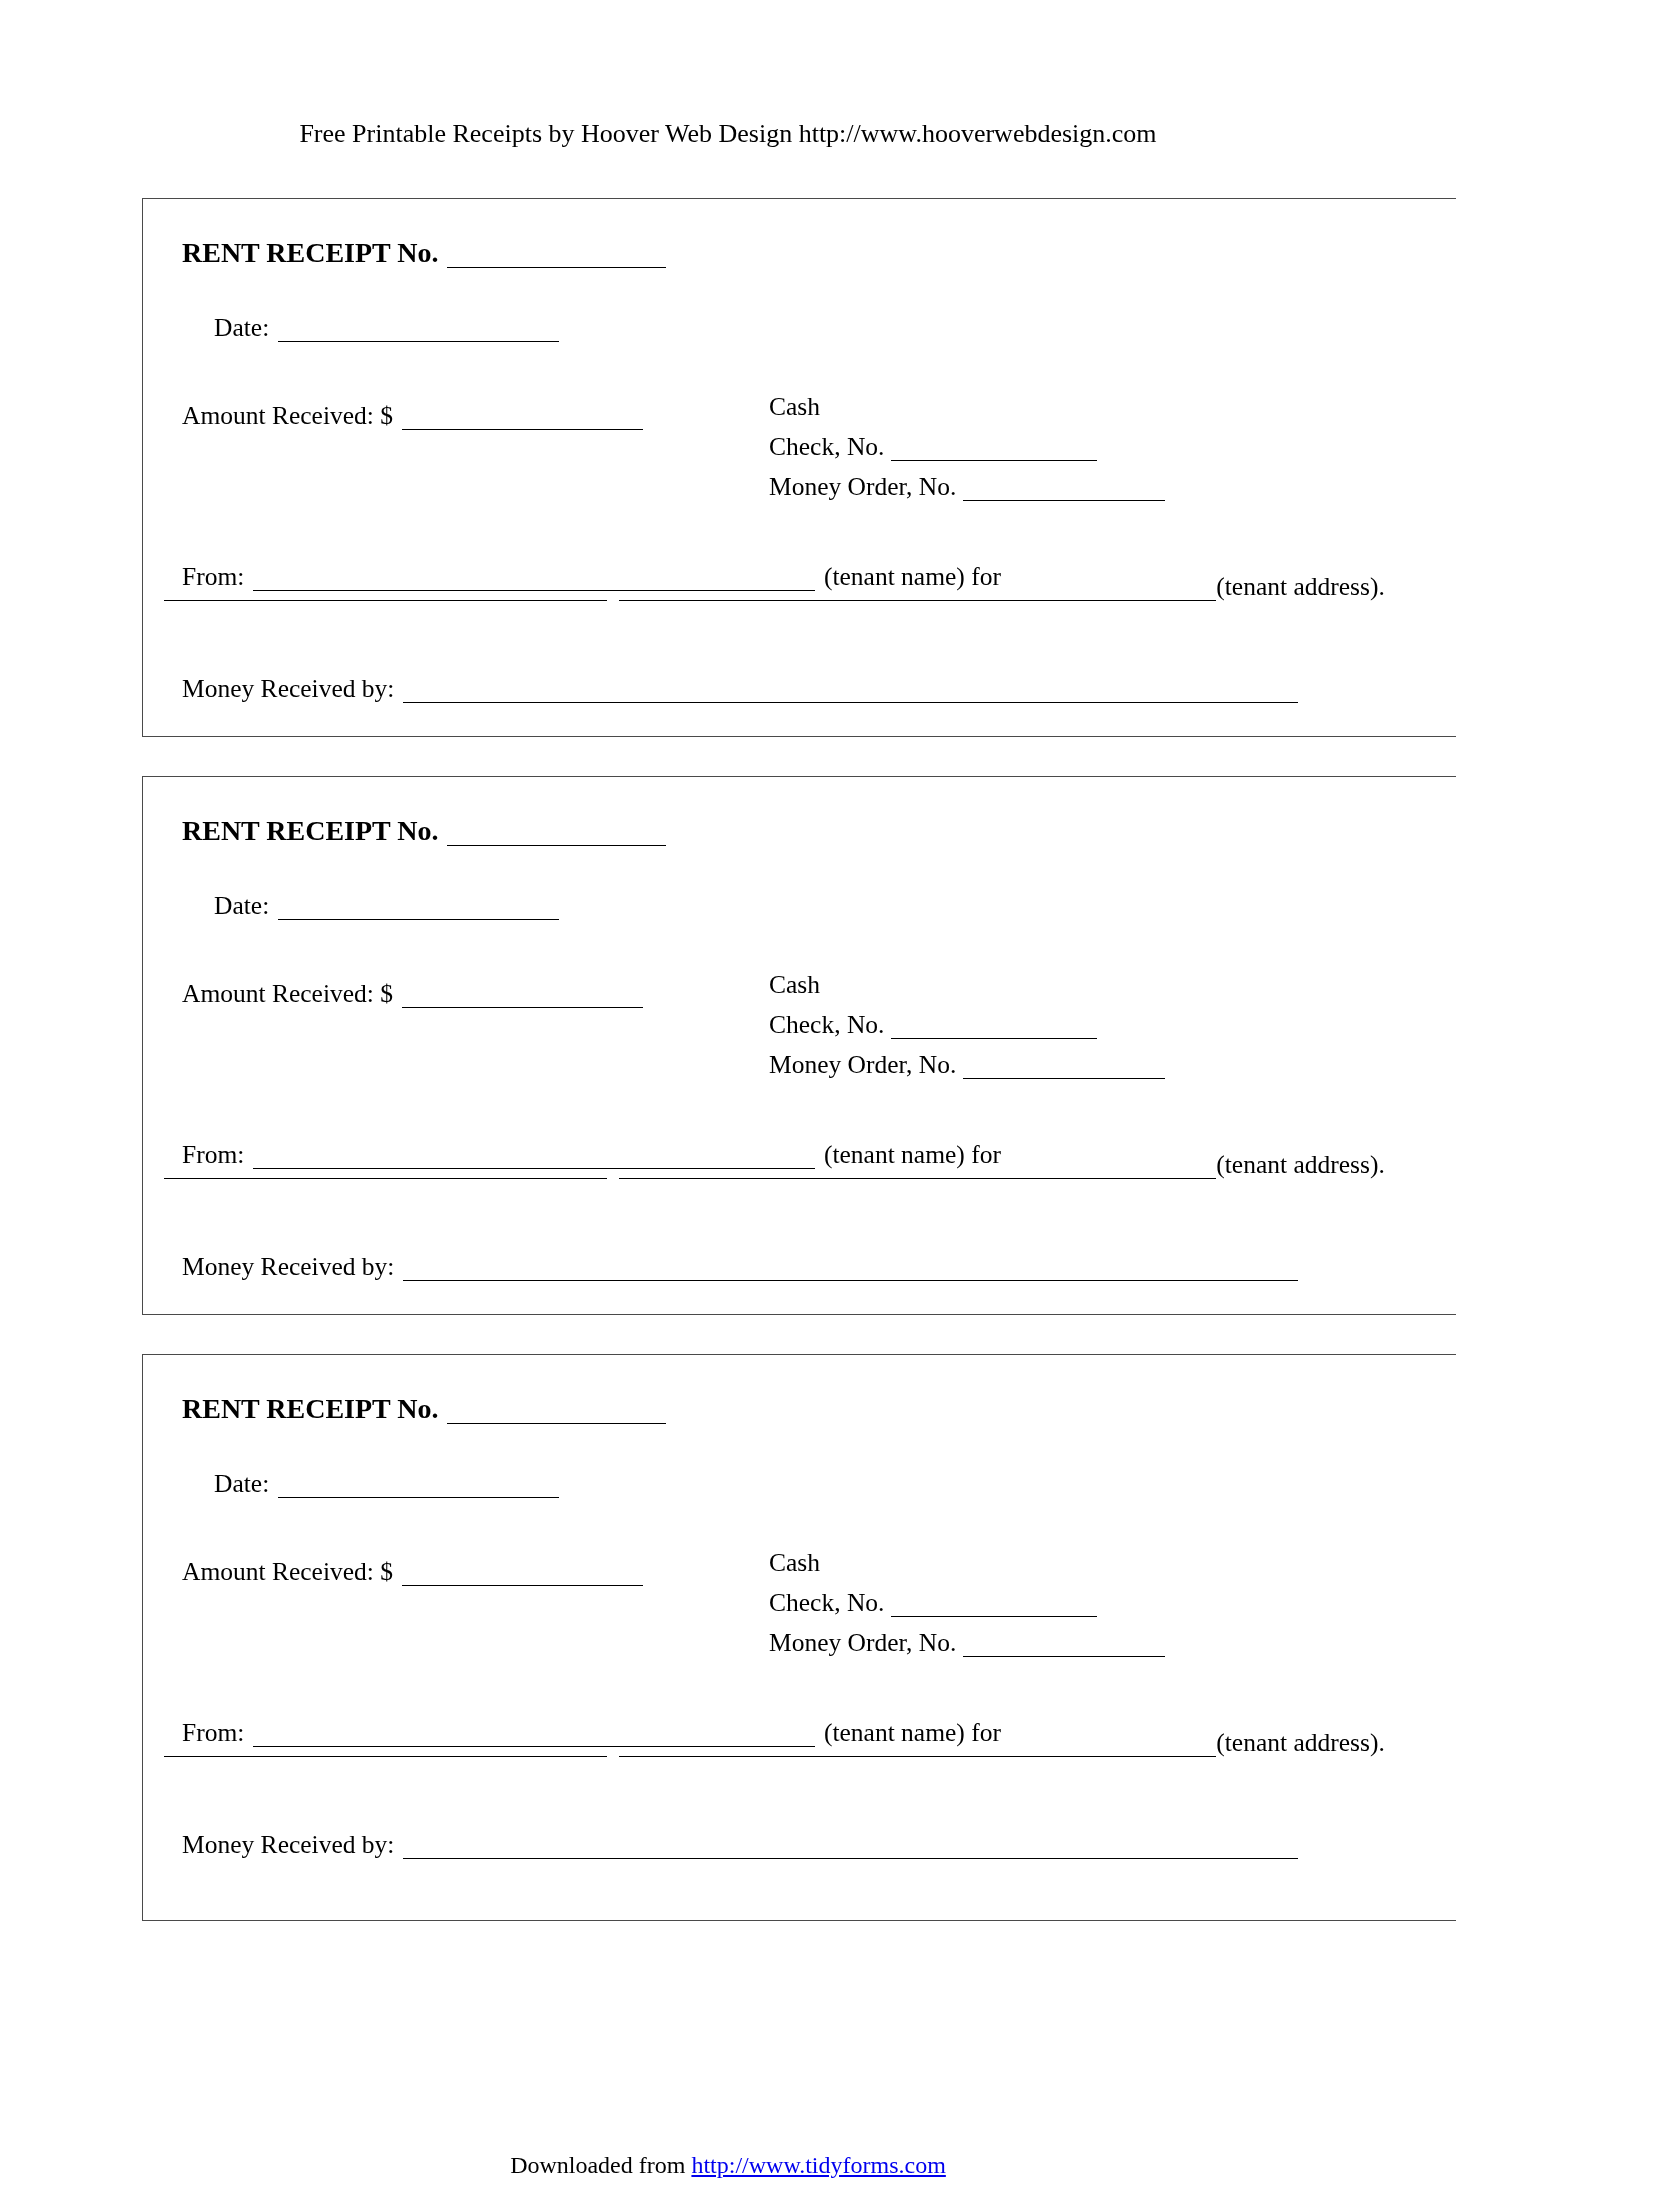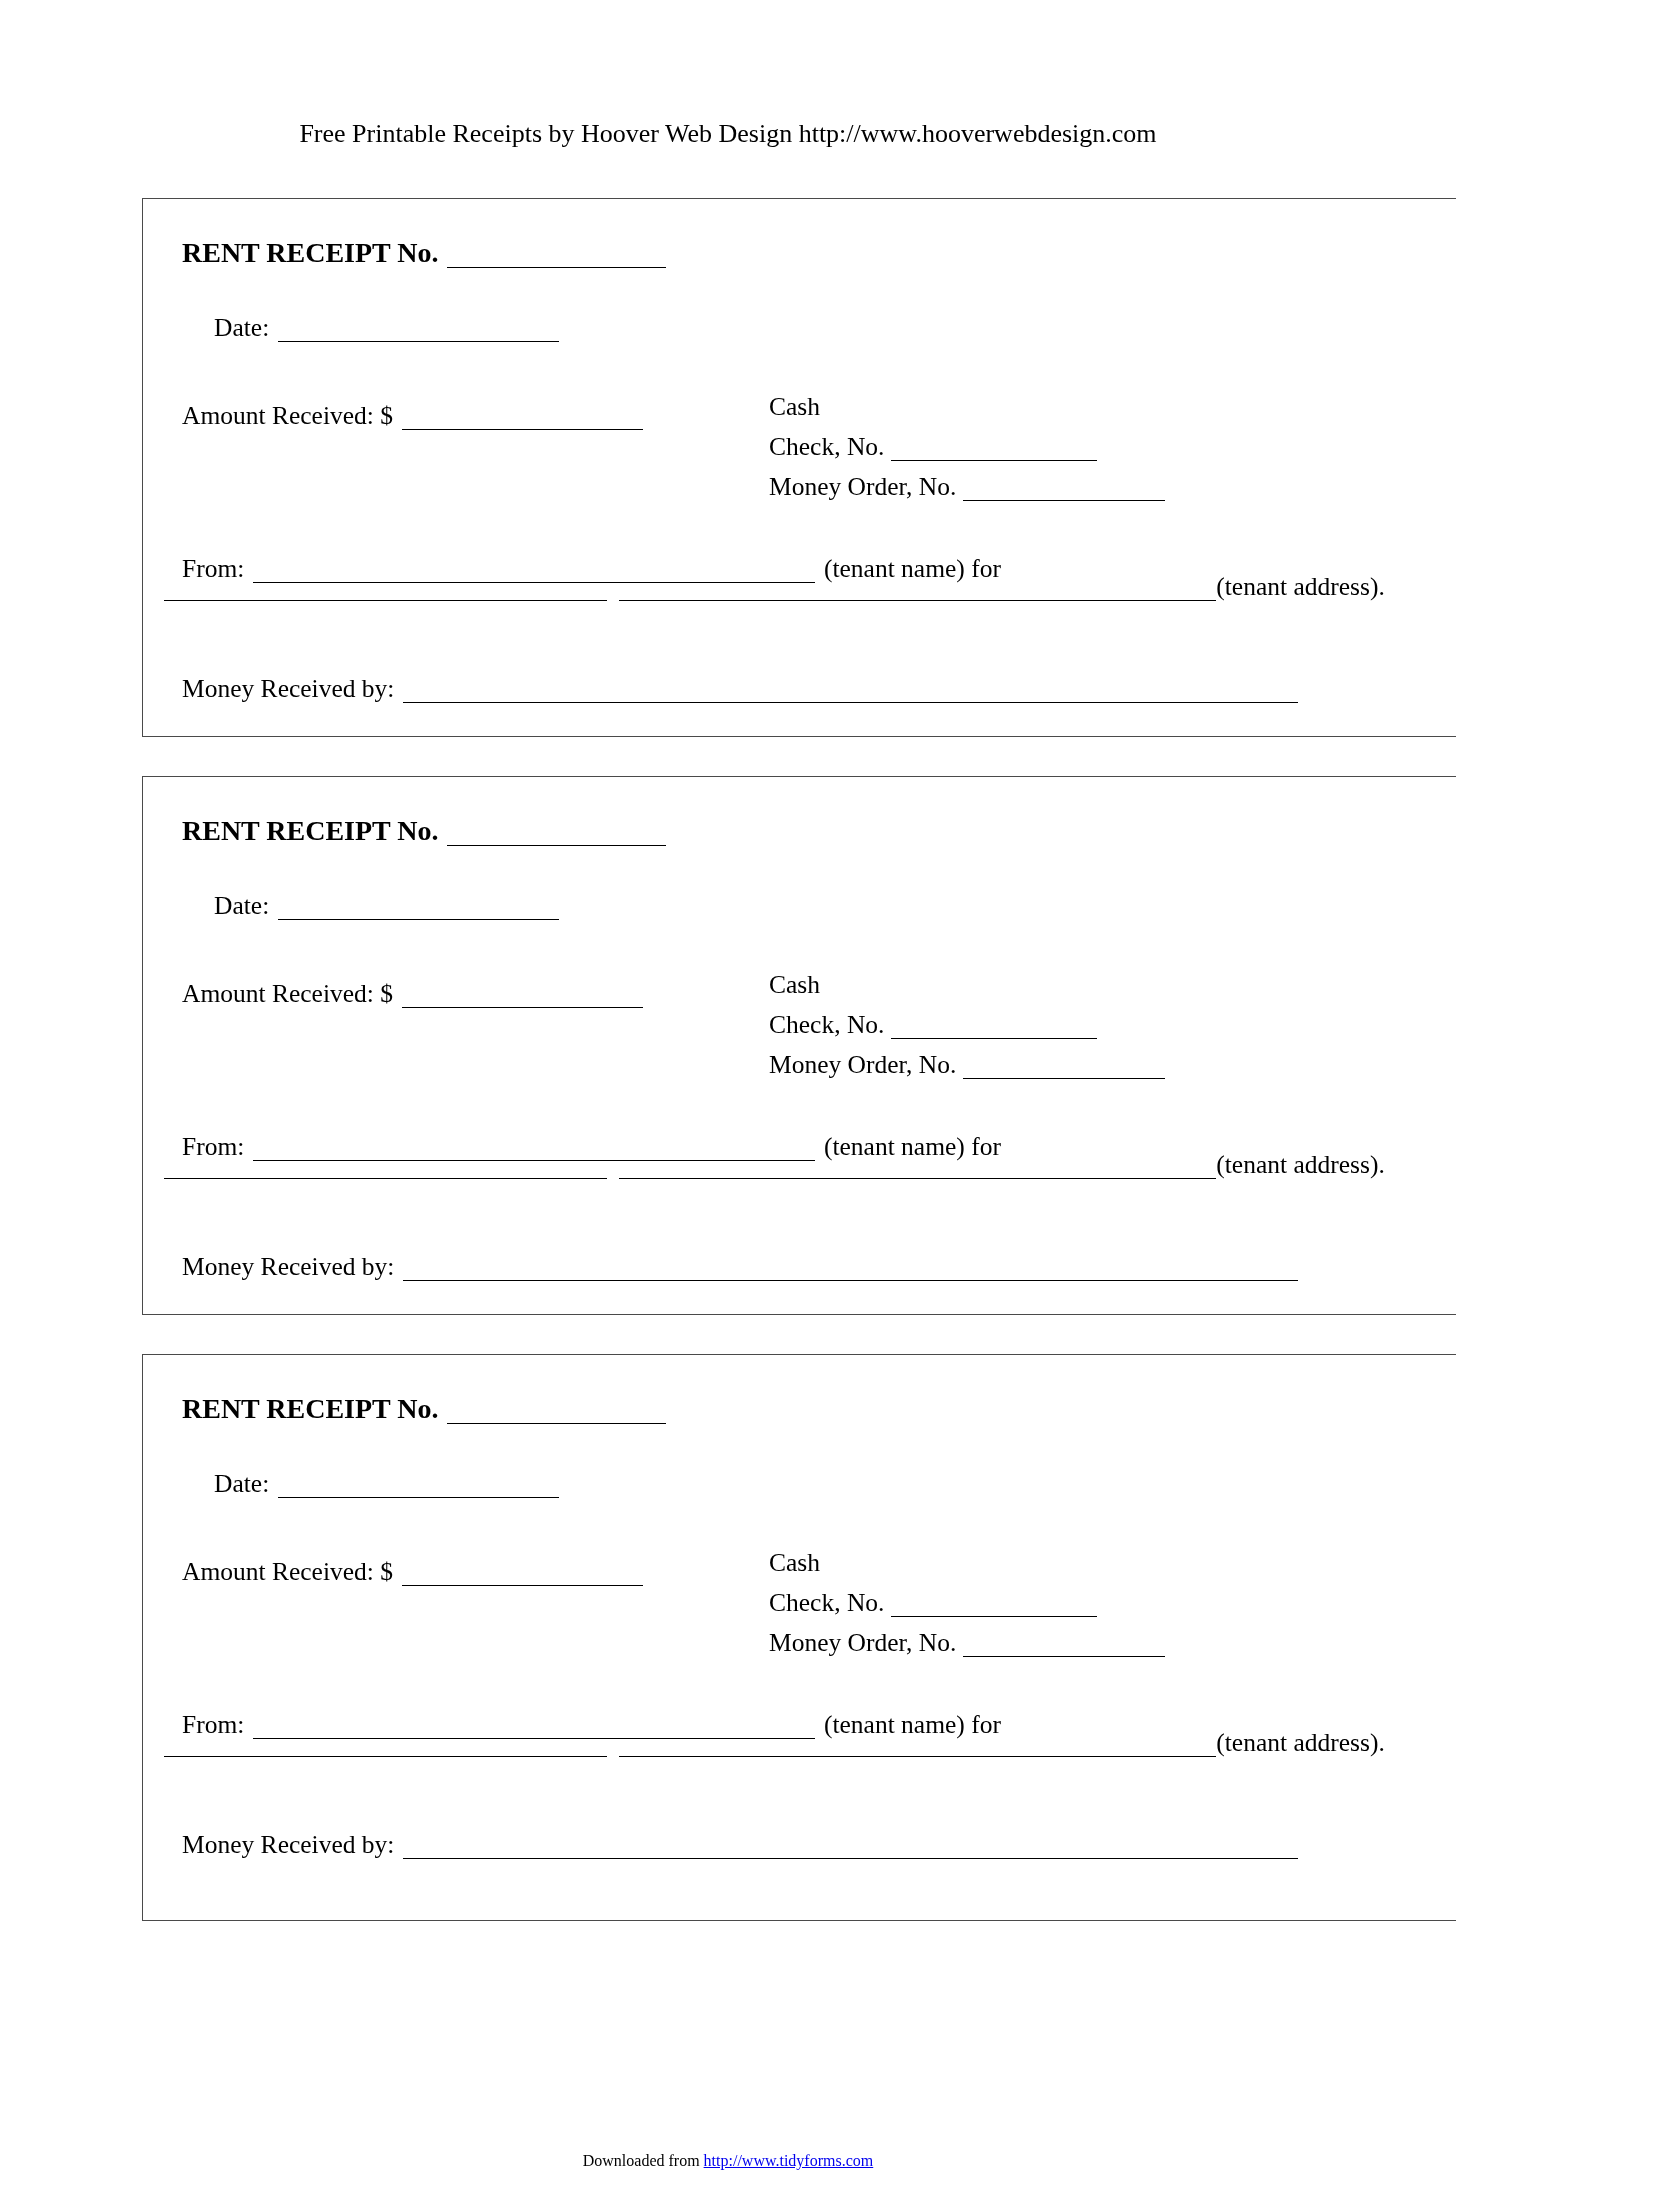--- a/index.html
+++ b/index.html
@@ -35,21 +35,21 @@
     position: absolute;
     left: 39px;
     font-size: 25.5px;
     line-height: 33px;
     white-space: nowrap;
   }
   .row-title    { top: 37px;  font-weight: bold; font-size: 28px; }
   .row-date     { top: 112px; margin-left: 32px; }
   .row-amount   { top: 200px; }
   .row-payment  { top: 188px; left: 626px; line-height: 40px; }
-  .row-from     { top: 353px; }
+  .row-from     { top: 361px; }
   .row-address  { top: 371px; left: 21px; }
   .row-received { top: 473px; }
   .blank {
     display: inline-block;
     border-bottom: 1.8px solid #000000;
     height: 1em;
     vertical-align: -6.1px;
   }
   .blank-receipt-no { width: 219px; margin-left: 8.8px; }
   .blank-date       { width: 281px; margin-left: 8.8px; }
@@ -60,21 +60,21 @@
   .blank-addr-1     { width: 443px; margin-right: 12.3px; }
   .blank-addr-2     { width: 597px; }
   .blank-received   { width: 895px; margin-left: 8.8px; }
   .payment-line { display: block; }
   .page-footer {
     position: absolute;
     top: 2152px;
     left: 0;
     width: 100%;
     text-align: center;
-    font-size: 16px;
+    font-size: 24px;
   }
   .footer-link {
     color: #0000ee;
     text-decoration: underline;
     cursor: pointer;
   }
 </style>
 </head>
 <body>
 

